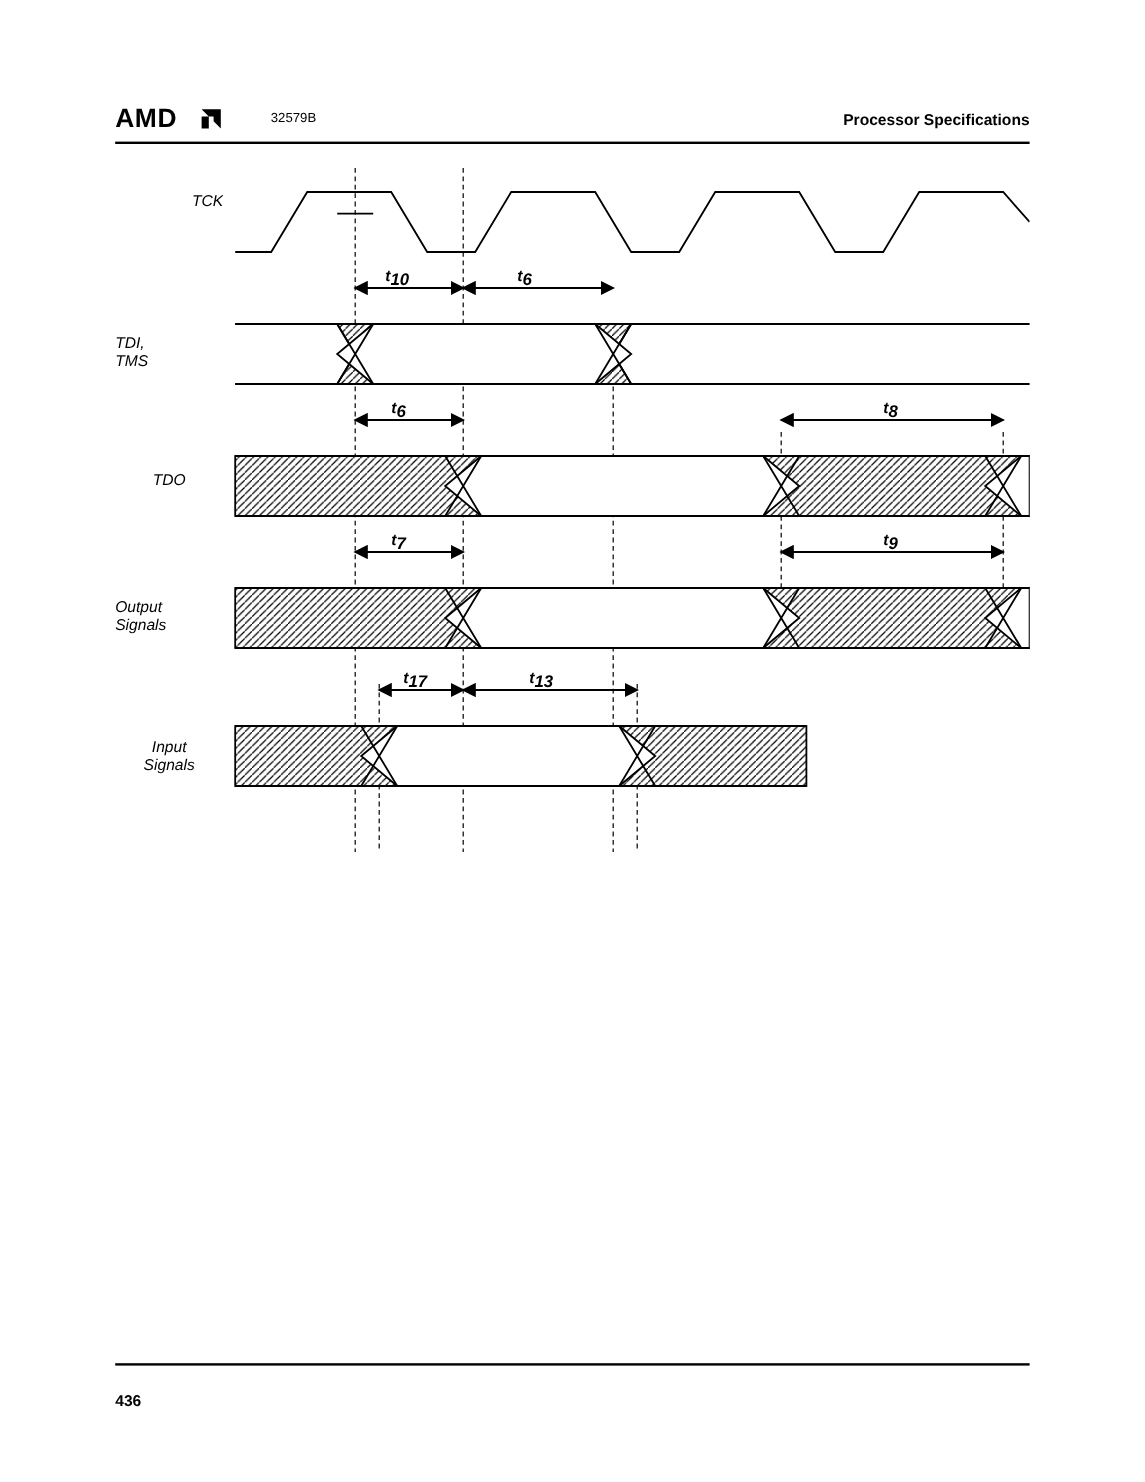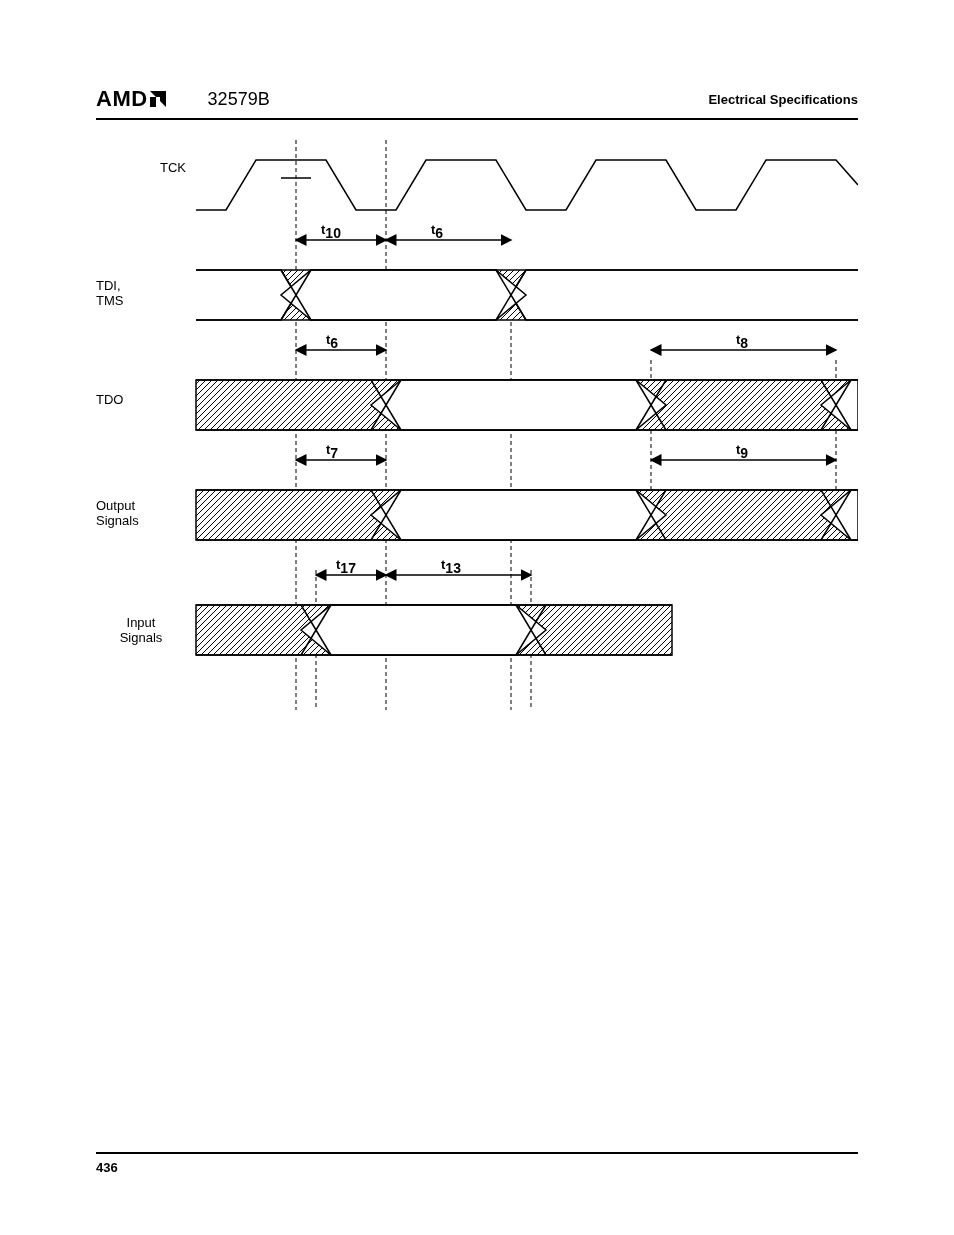--- a/index.html
+++ b/index.html
@@ -26,56 +26,57 @@
     border-bottom: 2px solid #000;
     padding-bottom: 6px;
   }
   .logo {
     font-family: Arial, Helvetica, sans-serif;
     font-weight: 900;
     font-size: 22px;
     letter-spacing: 0.5px;
     display: flex;
     align-items: center;
-    gap: 0;
+    gap: 18px;
   }
   .docnum {
-    font-size: 18px;
+    font-size: 11px;
     margin-left: 40px;
     font-weight: 400;
   }
   .section-title {
     font-size: 13px;
     font-weight: 700;
   }
   .figure-wrap {
     position: absolute;
     left: 96px;
     right: 96px;
     top: 130px;
+    font-style: italic;
   }
   .figure-caption {
     position: absolute;
     left: 0;
     right: 0;
     top: 620px;
     text-align: center;
     font-size: 14px;
     font-weight: 700;
   }
   .footer-bar {
     position: absolute;
     left: 96px;
     right: 96px;
     bottom: 60px;
     display: flex;
     align-items: center;
     justify-content: space-between;
     border-top: 2px solid #000;
-    padding-top: 6px;
+    padding-top: 22px;
     font-size: 13px;
     font-weight: 700;
   }
   .signal-label {
     font-family: Helvetica, Arial, sans-serif;
     font-size: 13px;
   }
   .tlabel {
     font-family: Helvetica, Arial, sans-serif;
     font-size: 13px;
@@ -91,21 +92,21 @@
   <div class="header-bar">
     <div style="display:flex;align-items:center">
       <div class="logo">
         <span>AMD</span>
         <svg width="20" height="20" viewBox="0 0 20 20">
           <path d="M2 2 L18 2 L18 18 L12 12 L12 8 L8 8 L2 2 Z M8 8 L8 18 L2 18 L2 8 Z" fill="#000"></path>
         </svg>
       </div>
       <div class="docnum">32579B</div>
     </div>
-    <div class="section-title">Electrical Specifications</div>
+    <div class="section-title">Processor Specifications</div>
   </div>
 
   <div class="figure-wrap">
     <svg width="762" height="580" viewBox="0 0 762 580">
       <defs>
         <pattern id="hatch" patternUnits="userSpaceOnUse" width="6" height="6">
           <rect width="6" height="6" fill="#fff"></rect>
           <path d="M0,6 L6,0" stroke="#000" stroke-width="1"></path>
         </pattern>
         <marker id="arrowR" markerWidth="8" markerHeight="8" refX="7" refY="4" orient="auto">
@@ -170,21 +171,21 @@
         <path d="M305,250 L540,250 L570,275 L540,300 L305,300 L275,275 Z" fill="#fff"></path>
         <path d="M275,250 L305,300 M275,300 L305,250 M540,250 L570,300 M570,250 L540,300" fill="none"></path>
 
         <path d="M755,250 L762,250 L762,300 L755,300 L725,275 Z" fill="#fff"></path>
         <path d="M725,250 L755,300 M725,300 L755,250" fill="none"></path>
         <line x1="100" y1="250" x2="762" y2="250"></line>
         <line x1="100" y1="300" x2="762" y2="300"></line>
         <line x1="762" y1="265" x2="770" y2="265" stroke-width="1"></line>
       </g>
       <foreignObject x="0" y="262" width="90" height="20">
-        <div xmlns="http://www.w3.org/1999/xhtml" class="signal-label" style="text-align:left">TDO</div>
+        <div xmlns="http://www.w3.org/1999/xhtml" class="signal-label" style="text-align:center">TDO</div>
       </foreignObject>
 
       <g stroke="#000" stroke-width="1.5">
         <line x1="200" y1="330" x2="290" y2="330" marker-start="url(#arrowL)" marker-end="url(#arrowR)"></line>
         <line x1="555" y1="330" x2="740" y2="330" marker-start="url(#arrowL)" marker-end="url(#arrowR)"></line>
       </g>
       <foreignObject x="230" y="312" width="40" height="18"><div xmlns="http://www.w3.org/1999/xhtml" class="tlabel">t<sub>7</sub></div></foreignObject>
       <foreignObject x="640" y="312" width="40" height="18"><div xmlns="http://www.w3.org/1999/xhtml" class="tlabel">t<sub>9</sub></div></foreignObject>
 
       <g stroke="#000" stroke-width="1.5">

